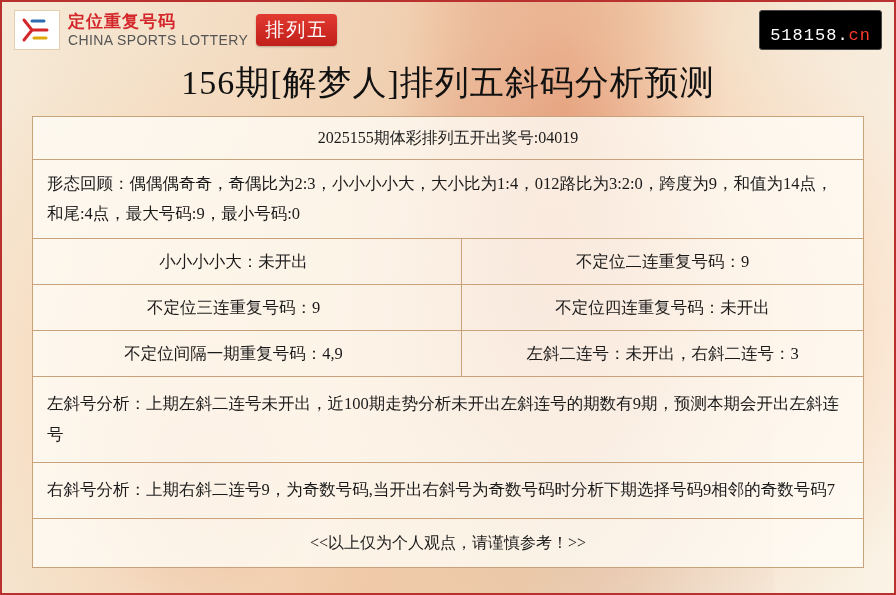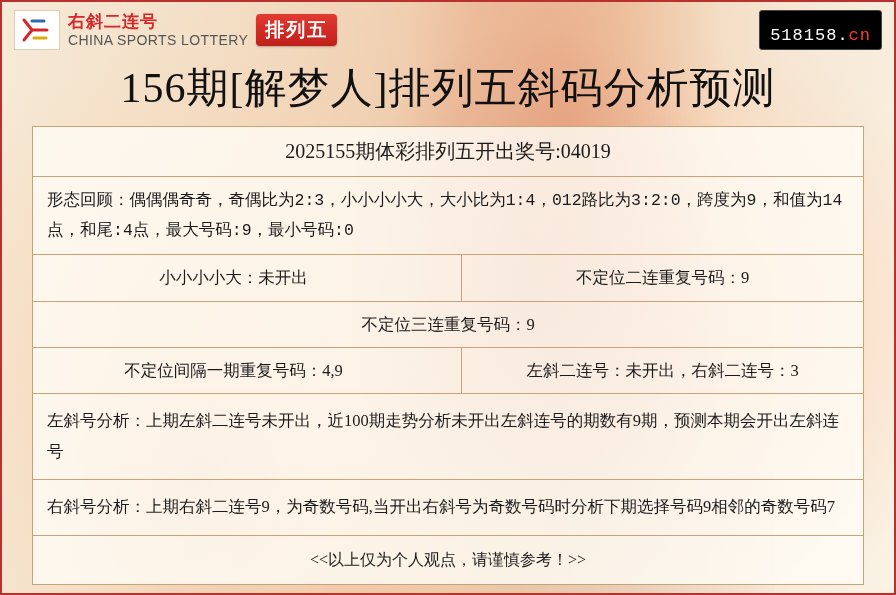--- a/index.html
+++ b/index.html
@@ -89,21 +89,21 @@
     font-size: 14px;
     color: #555;
     letter-spacing: 0.4px;
     margin-top: 2px;
   }
   .badge-red {
     margin-left: 8px;
     background: linear-gradient(180deg,#e23a30 0%, #c01f1a 100%);
     color: #fff;
     font-size: 19px;
-    font-weight: bold;
+    font-weight: normal;
     padding: 3px 9px;
     border-radius: 4px;
     letter-spacing: 2px;
     box-shadow: 0 1px 2px rgba(0,0,0,0.25);
   }
   .site-chip {
     margin-left: auto;
     background: #000;
     border: 1px solid #444;
     border-radius: 3px;
@@ -114,21 +114,21 @@
   }
   .site-chip .num { color: #ffffff; }
   .site-chip .tld { color: #ff3a2f; }
 
   
   .title {
     position: relative;
     z-index: 3;
     text-align: center;
     font-family: "Liberation Serif", serif;
-    font-size: 42px;
+    font-size: 34px;
     color: #111;
     letter-spacing: 1px;
     margin: 2px 0 10px;
   }
 
   
   .panel {
     position: relative;
     z-index: 3;
     margin: 0 30px;
@@ -147,22 +147,22 @@
     font-size: 16.5px;
     color: #1a1a1a;
     line-height: 1.65;
     box-sizing: border-box;
   }
   .cell + .cell {
     border-left: 1px solid #c9a27a;
     margin-left: 27px;
   }
   .center { text-align: center; }
-  .lead-row .cell { padding: 8px 28px; font-size: 20px; }
-  .summary .cell { line-height: 1.8; font-family: Liberation Mono, monospace; }
+  .lead-row .cell { padding: 8px 28px; font-size: 16px; }
+  .summary .cell { line-height: 1.8; }
   .note .cell { line-height: 1.85; padding: 12px 14px; font-family: Liberation Serif, serif; }
   .footer-note .cell {
     text-align: center;
     font-size: 16px;
     padding: 11px 18px;
   }
 </style>
 </head>
 <body>
 
@@ -174,21 +174,21 @@
     <div class="logo-wrap">
       <div class="logo-mark">
         <svg width="34" height="28" viewBox="0 0 34 28" aria-hidden="true">
           <path d="M4 4 L12 14 L4 24" stroke="#d4272b" stroke-width="3" fill="none" stroke-linecap="round"></path>
           <path d="M12 5 L24 5" stroke="#2b6cb0" stroke-width="3" fill="none" stroke-linecap="round"></path>
           <path d="M13 14 L27 14" stroke="#d4272b" stroke-width="3" fill="none" stroke-linecap="round"></path>
           <path d="M14 22 L26 22" stroke="#e0a90b" stroke-width="3" fill="none" stroke-linecap="round"></path>
         </svg>
       </div>
       <div class="logo-text">
-        <div class="logo-cn">右斜二连号</div>
+        <div class="logo-cn">定位重复号码</div>
         <div class="logo-en">CHINA SPORTS LOTTERY</div>
       </div>
     </div>
     <div class="badge-red">排列五</div>
     <div class="site-chip">
       <span class="num">518158.</span><span class="tld">cn</span>
     </div>
   </div>
 
   <div class="title">156期[解梦人]排列五斜码分析预测</div>
@@ -203,20 +203,21 @@
       <div class="cell">形态回顾：偶偶偶奇奇，奇偶比为2:3，小小小小大，大小比为1:4，012路比为3:2:0，跨度为9，和值为14点，和尾:4点，最大号码:9，最小号码:0</div>
     </div>
 
     <div class="row">
       <div class="cell center">小小小小大：未开出</div>
       <div class="cell center">不定位二连重复号码：9</div>
     </div>
 
     <div class="row">
       <div class="cell center">不定位三连重复号码：9</div>
+      <div class="cell center">不定位四连重复号码：未开出</div>
     </div>
 
     <div class="row">
       <div class="cell center">不定位间隔一期重复号码：4,9</div>
       <div class="cell center">左斜二连号：未开出，右斜二连号：3</div>
     </div>
 
     <div class="row note">
       <div class="cell">左斜号分析：上期左斜二连号未开出，近100期走势分析未开出左斜连号的期数有9期，预测本期会开出左斜连号</div>
     </div>

